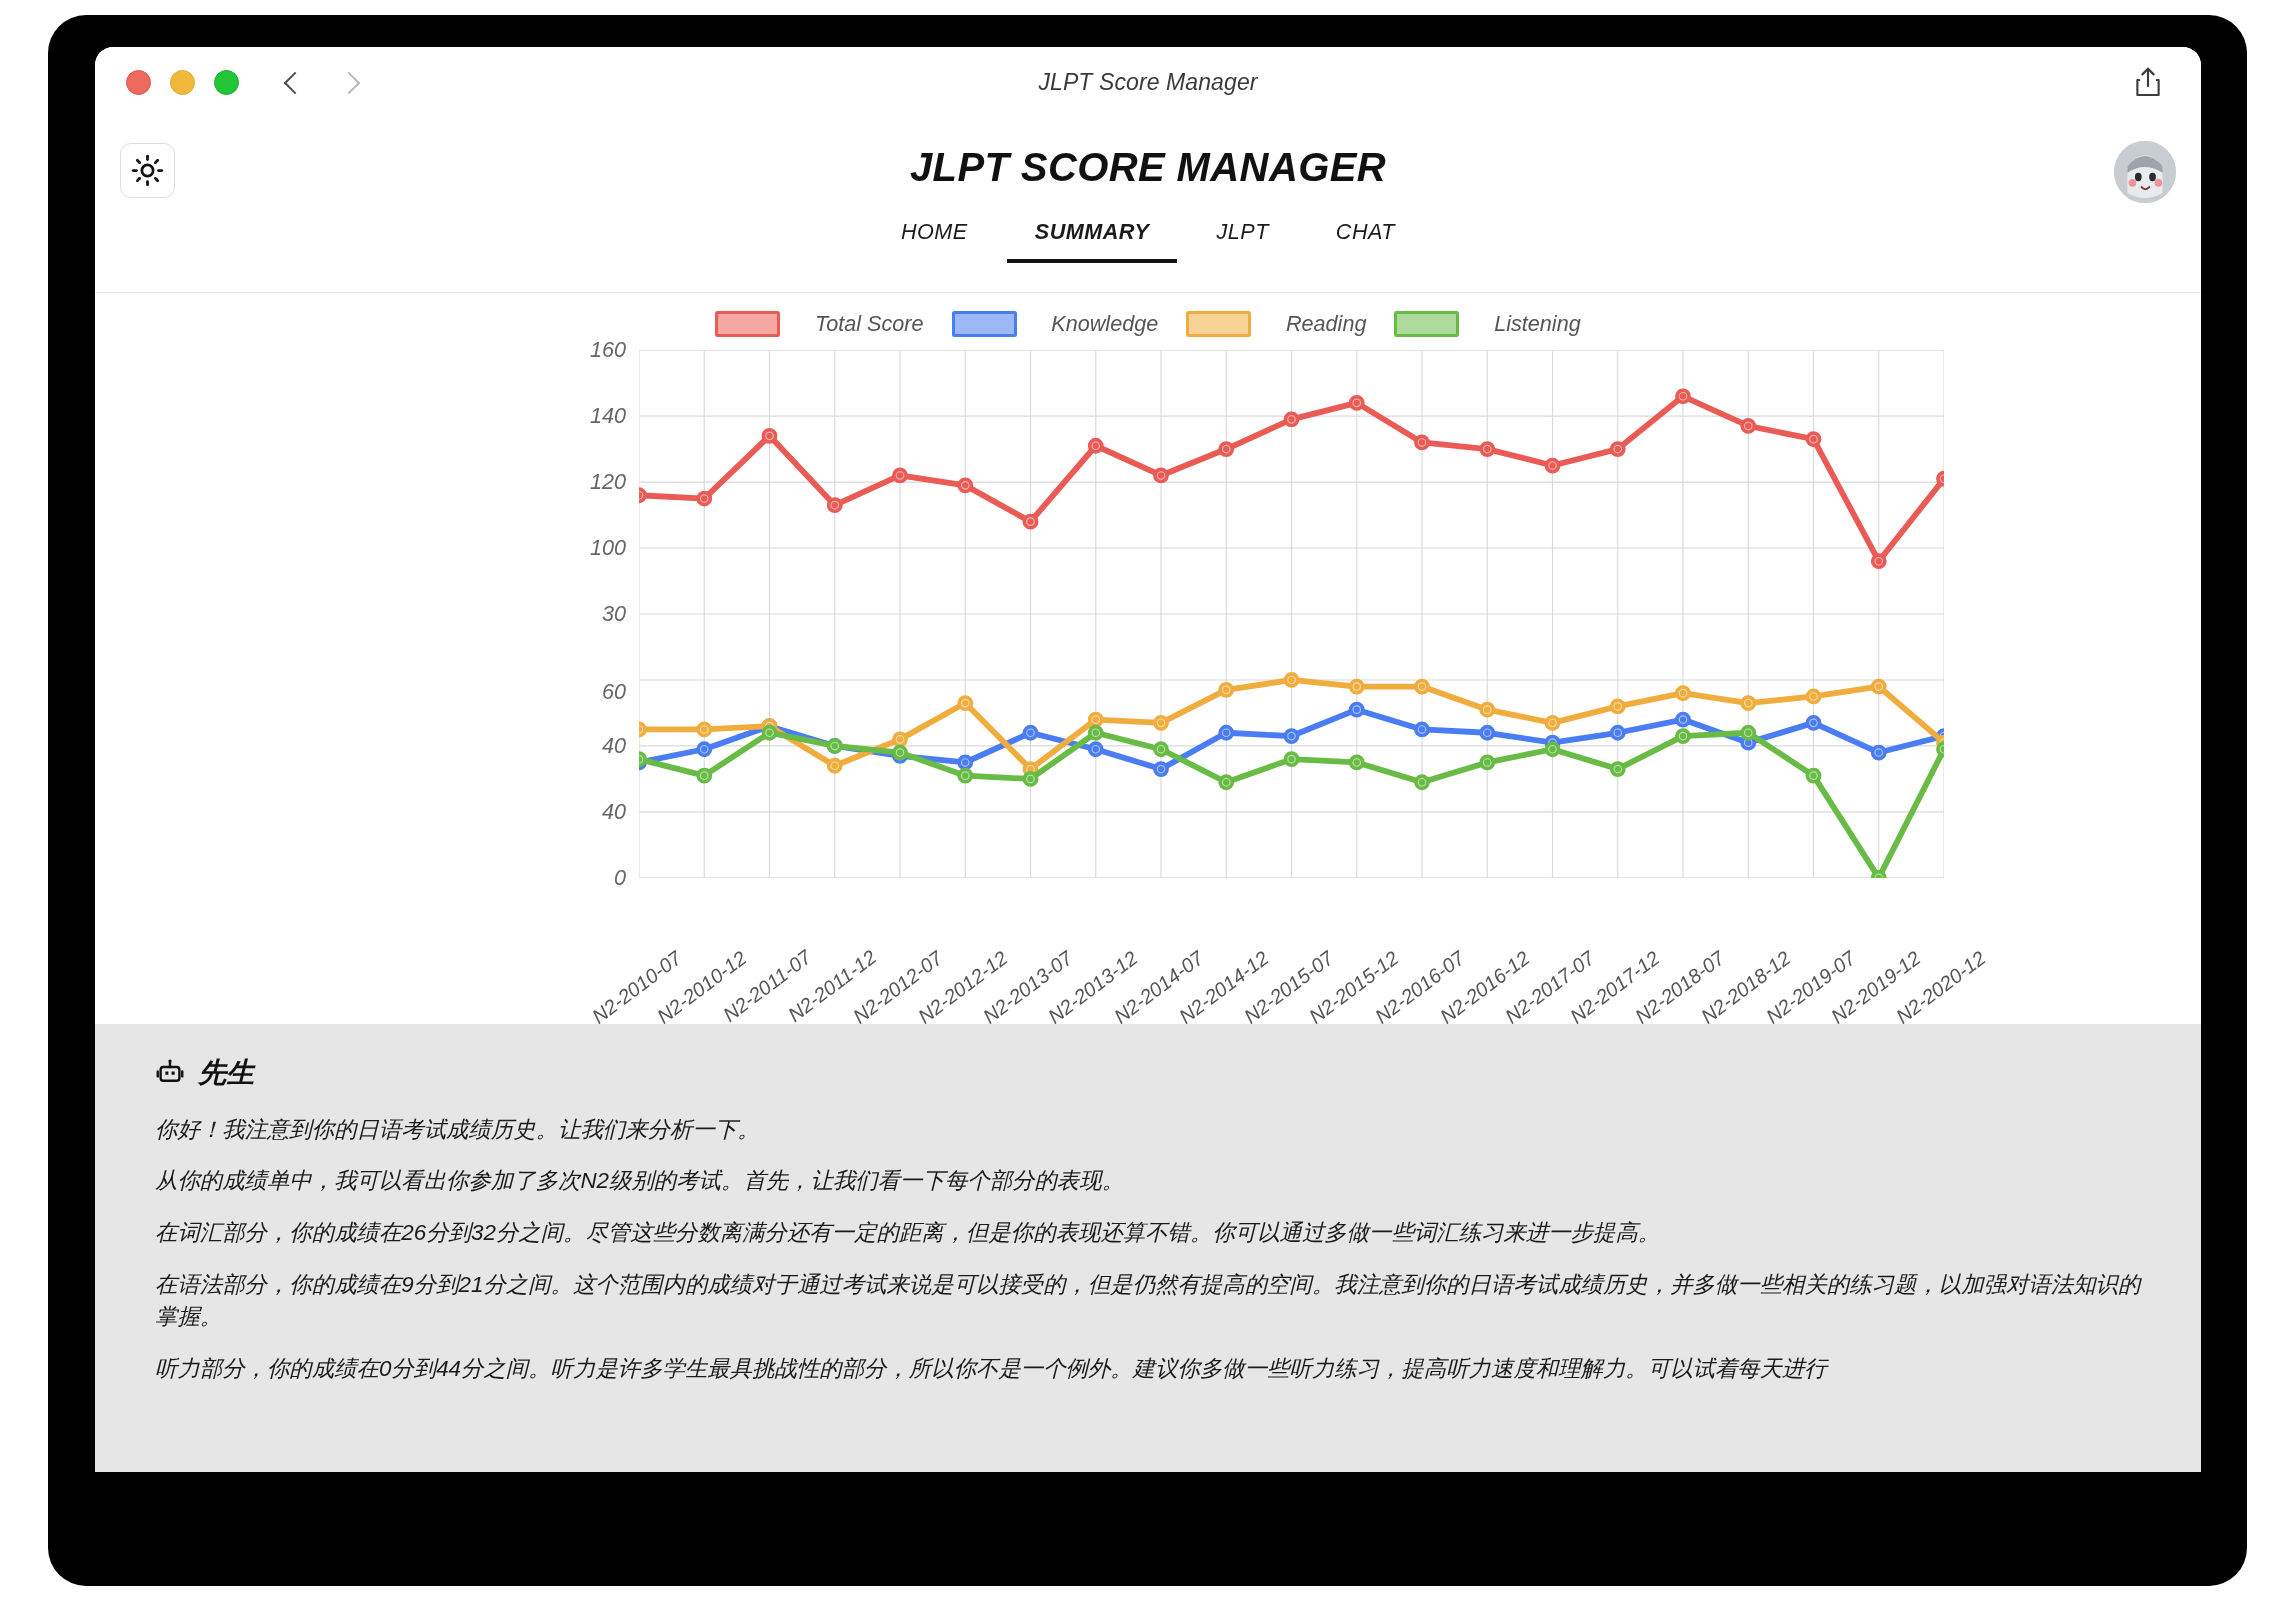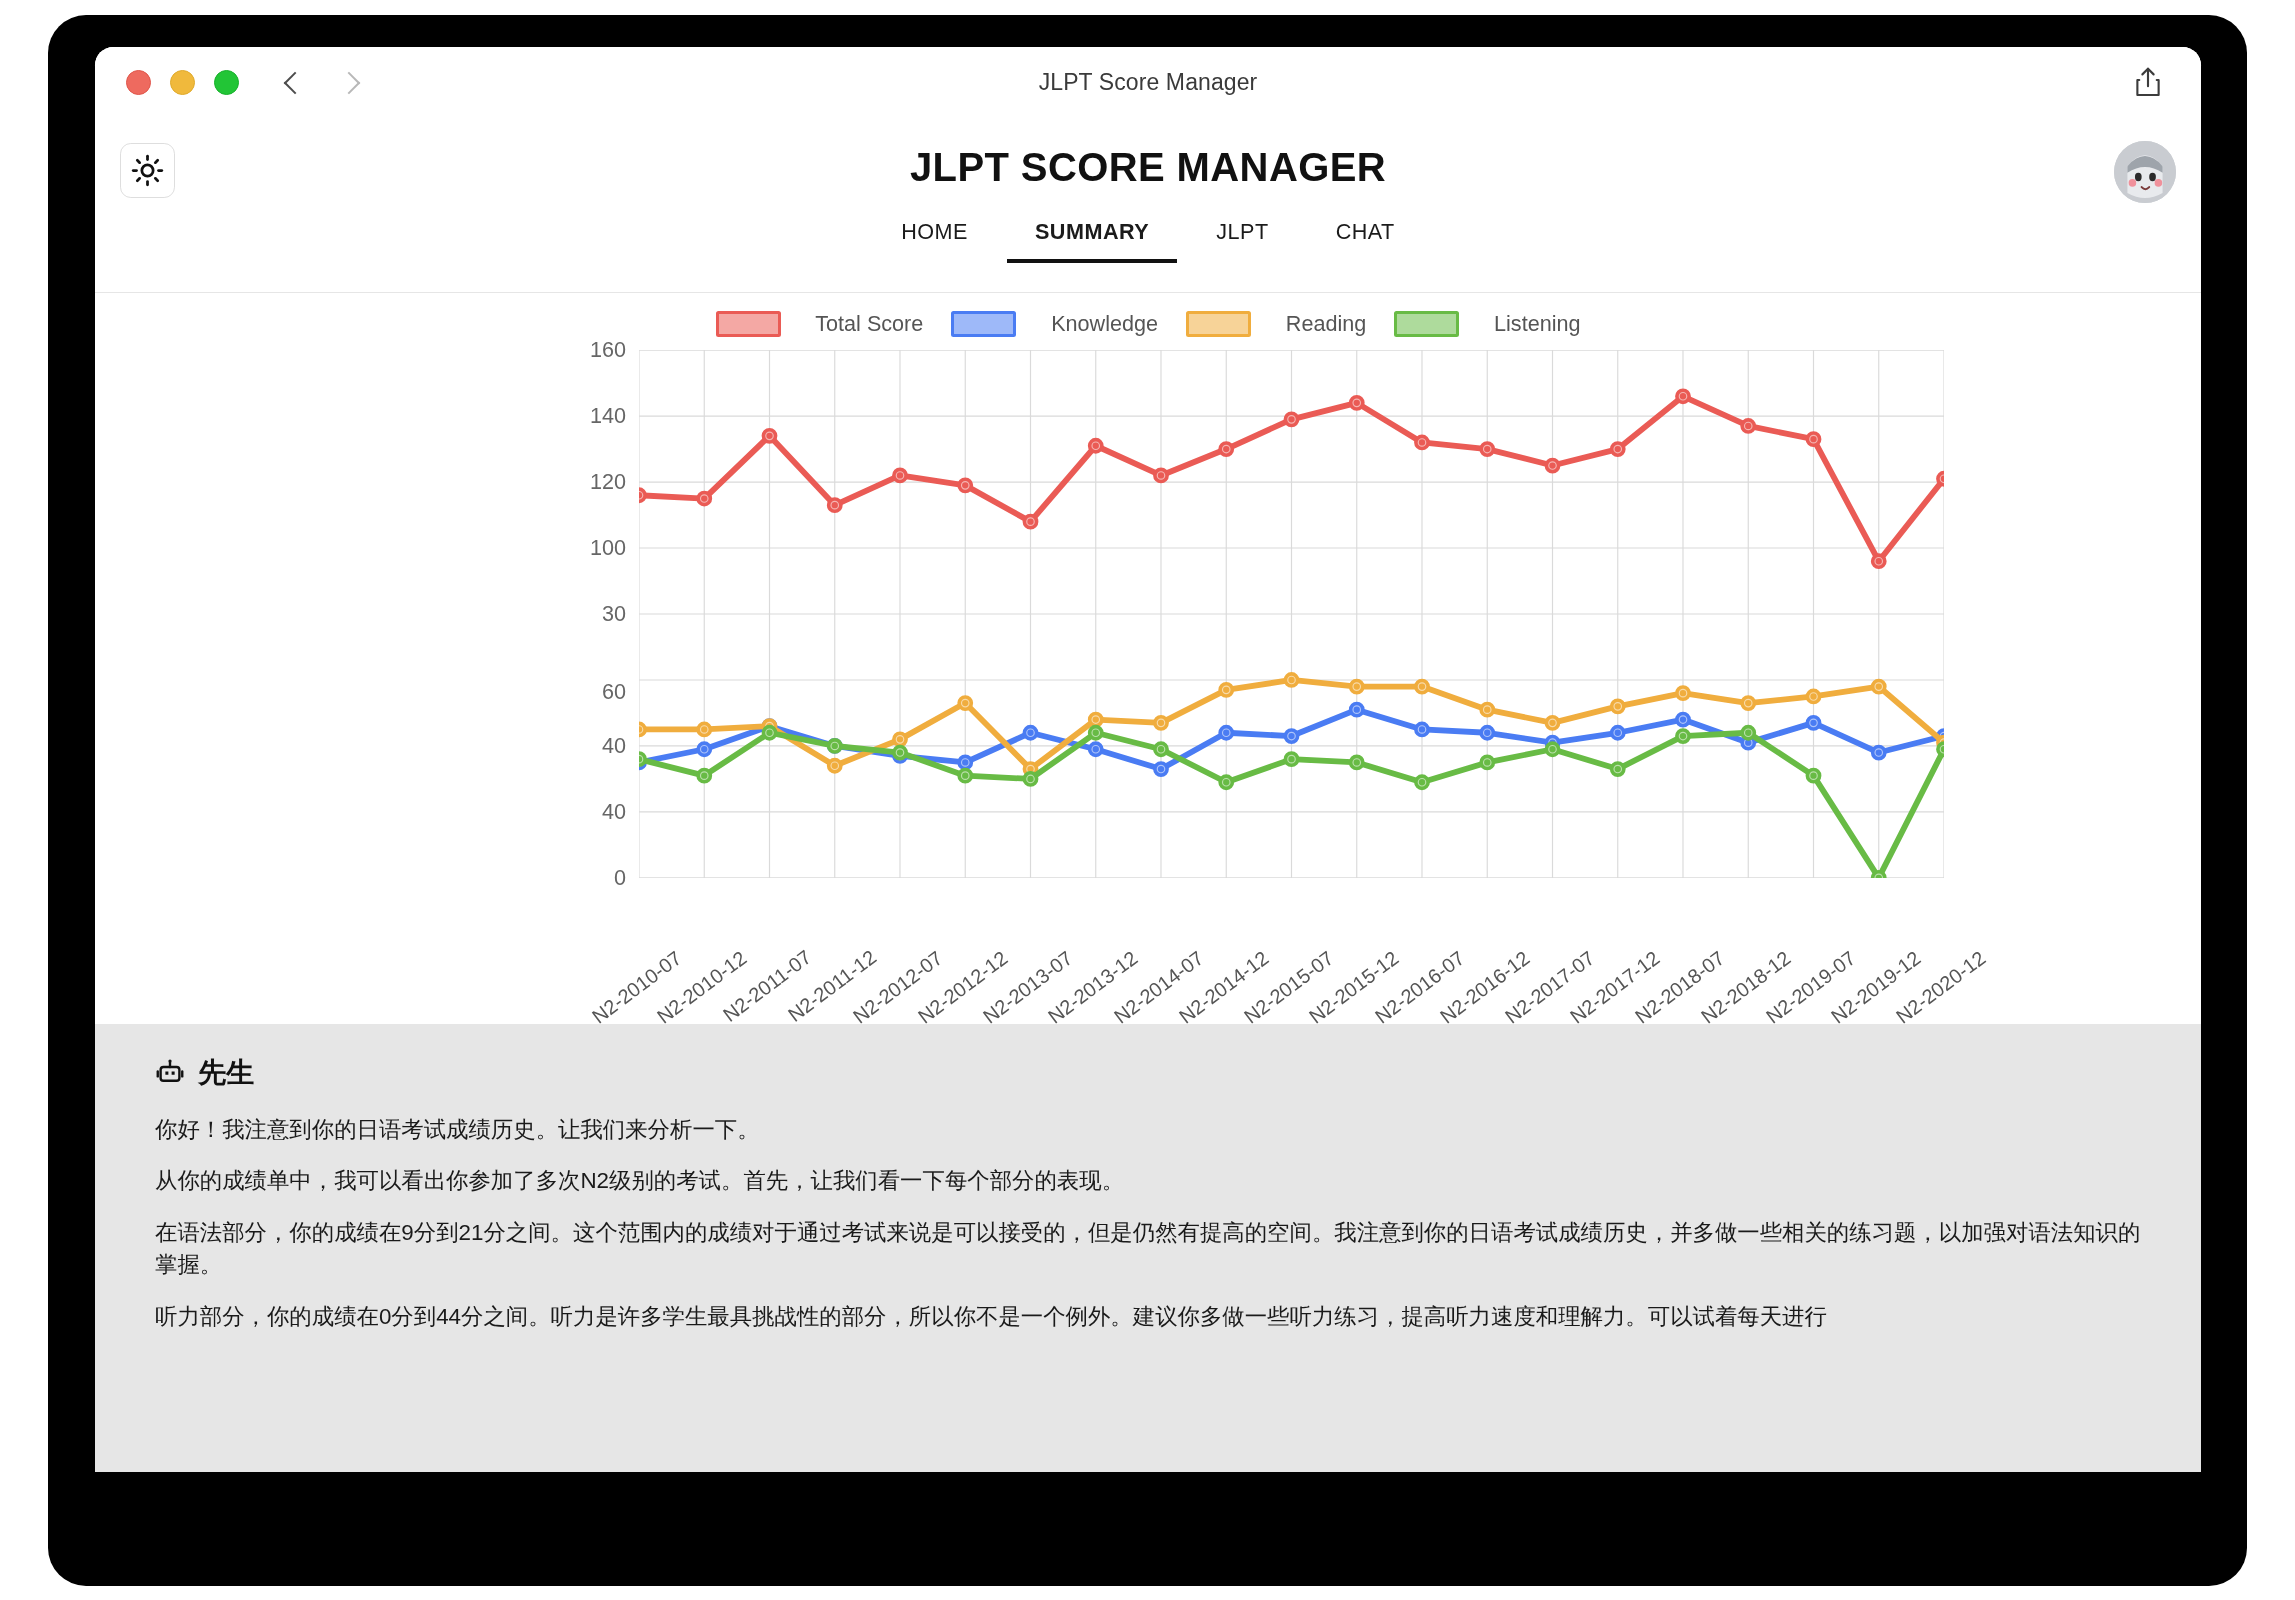--- a/index.html
+++ b/index.html
@@ -11,20 +11,21 @@
     background: #ffffff;
     font-family: "Liberation Sans", sans-serif;
   }
 
   
   .desktop {
     position: relative;
     width: 2295px;
     height: 1601px;
     background: #ffffff;
+    font-style: italic;
   }
 
   
   .bezel {
     position: absolute;
     left: 48px;
     top: 15px;
     width: 2199px;
     height: 1571px;
     background: #000000;
@@ -604,19 +605,20 @@
             <rect x="8.3" y="11.6" width="2.4" height="2.6" fill="#111"></rect>
             <rect x="13.3" y="11.6" width="2.4" height="2.6" fill="#111"></rect>
             <line x1="2.2" y1="11.5" x2="2.2" y2="15.5" stroke="#111" stroke-width="1.9" stroke-linecap="round"></line>
             <line x1="21.8" y1="11.5" x2="21.8" y2="15.5" stroke="#111" stroke-width="1.9" stroke-linecap="round"></line>
           </svg>
         </span>
         <span class="bot-name">先生</span>
       </div>
       <p>你好！我注意到你的日语考试成绩历史。让我们来分析一下。</p>
       <p>从你的成绩单中，我可以看出你参加了多次N2级别的考试。首先，让我们看一下每个部分的表现。</p>
+      <p>在词汇部分，你的成绩在26分到32分之间。尽管这些分数离满分还有一定的距离，但是你的表现还算不错。你可以通过多做一些词汇练习来进一步提高。</p>
       <p>在语法部分，你的成绩在9分到21分之间。这个范围内的成绩对于通过考试来说是可以接受的，但是仍然有提高的空间。我注意到你的日语考试成绩历史，并多做一些相关的练习题，以加强对语法知识的掌握。</p>
       <p>听力部分，你的成绩在0分到44分之间。听力是许多学生最具挑战性的部分，所以你不是一个例外。建议你多做一些听力练习，提高听力速度和理解力。可以试着每天进行</p>
     </div>
 
   </div>
 </div>
 
 
 </body></html>

